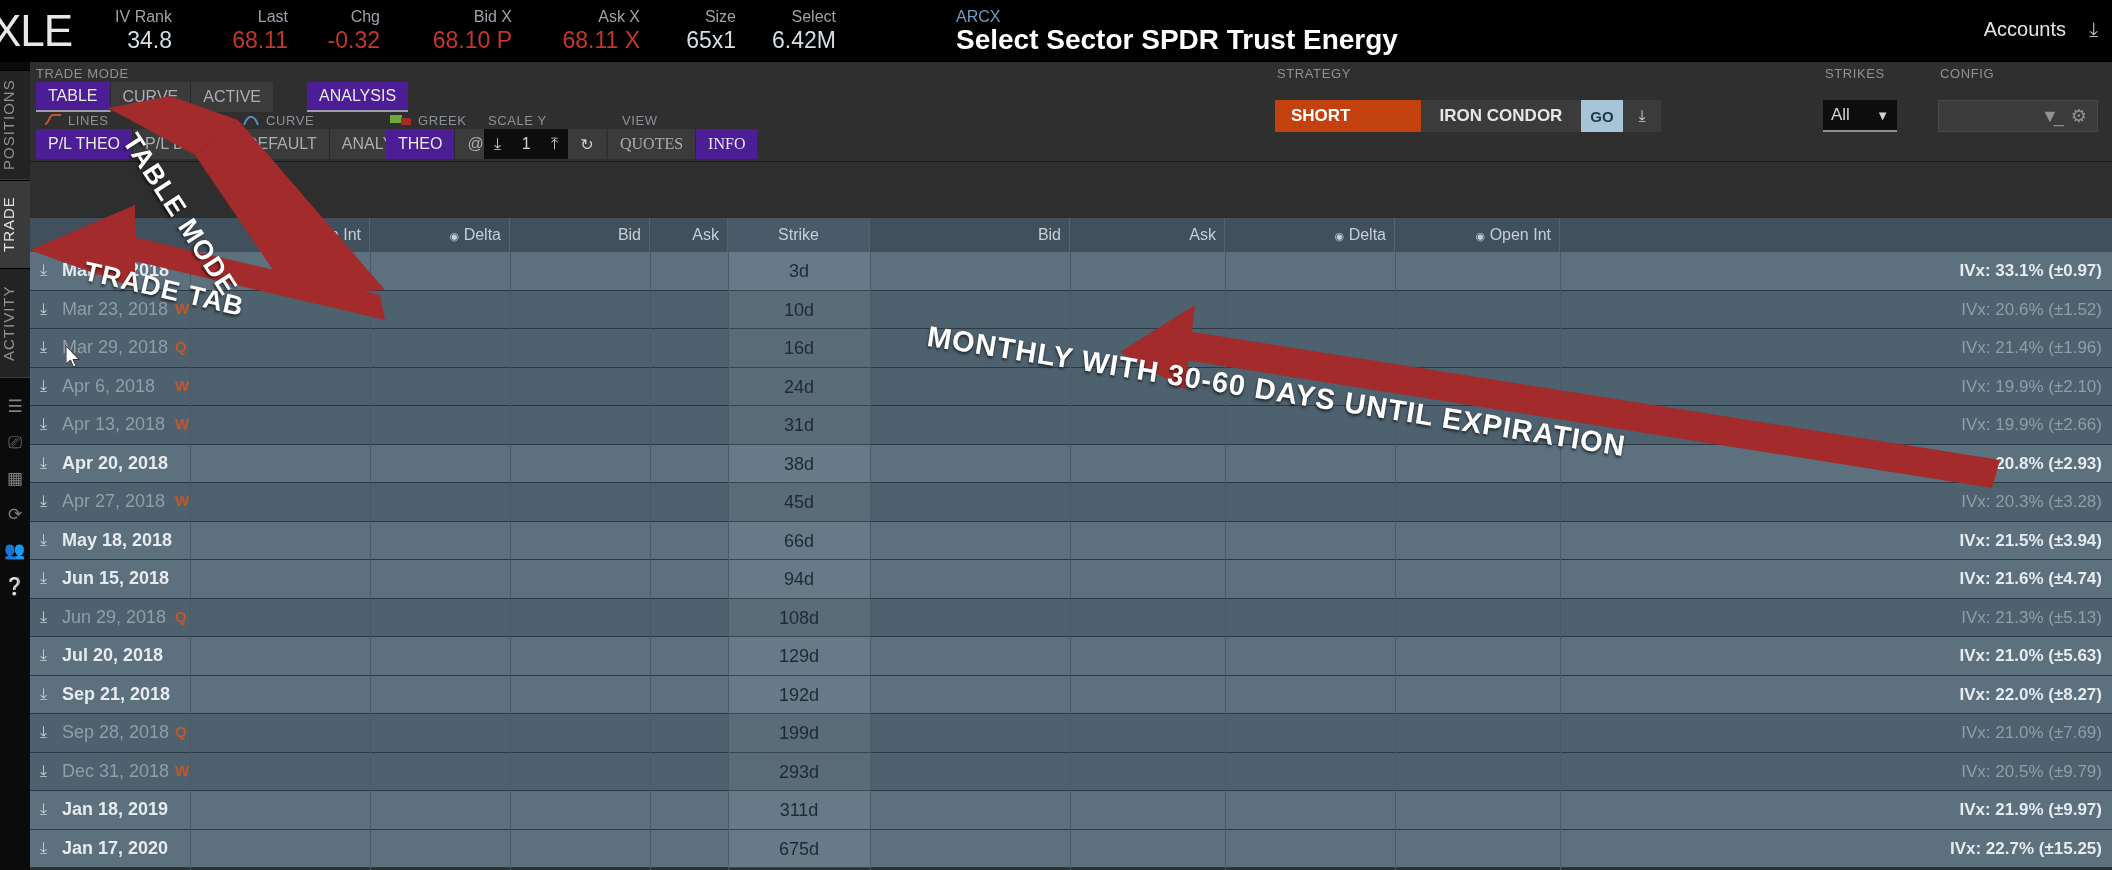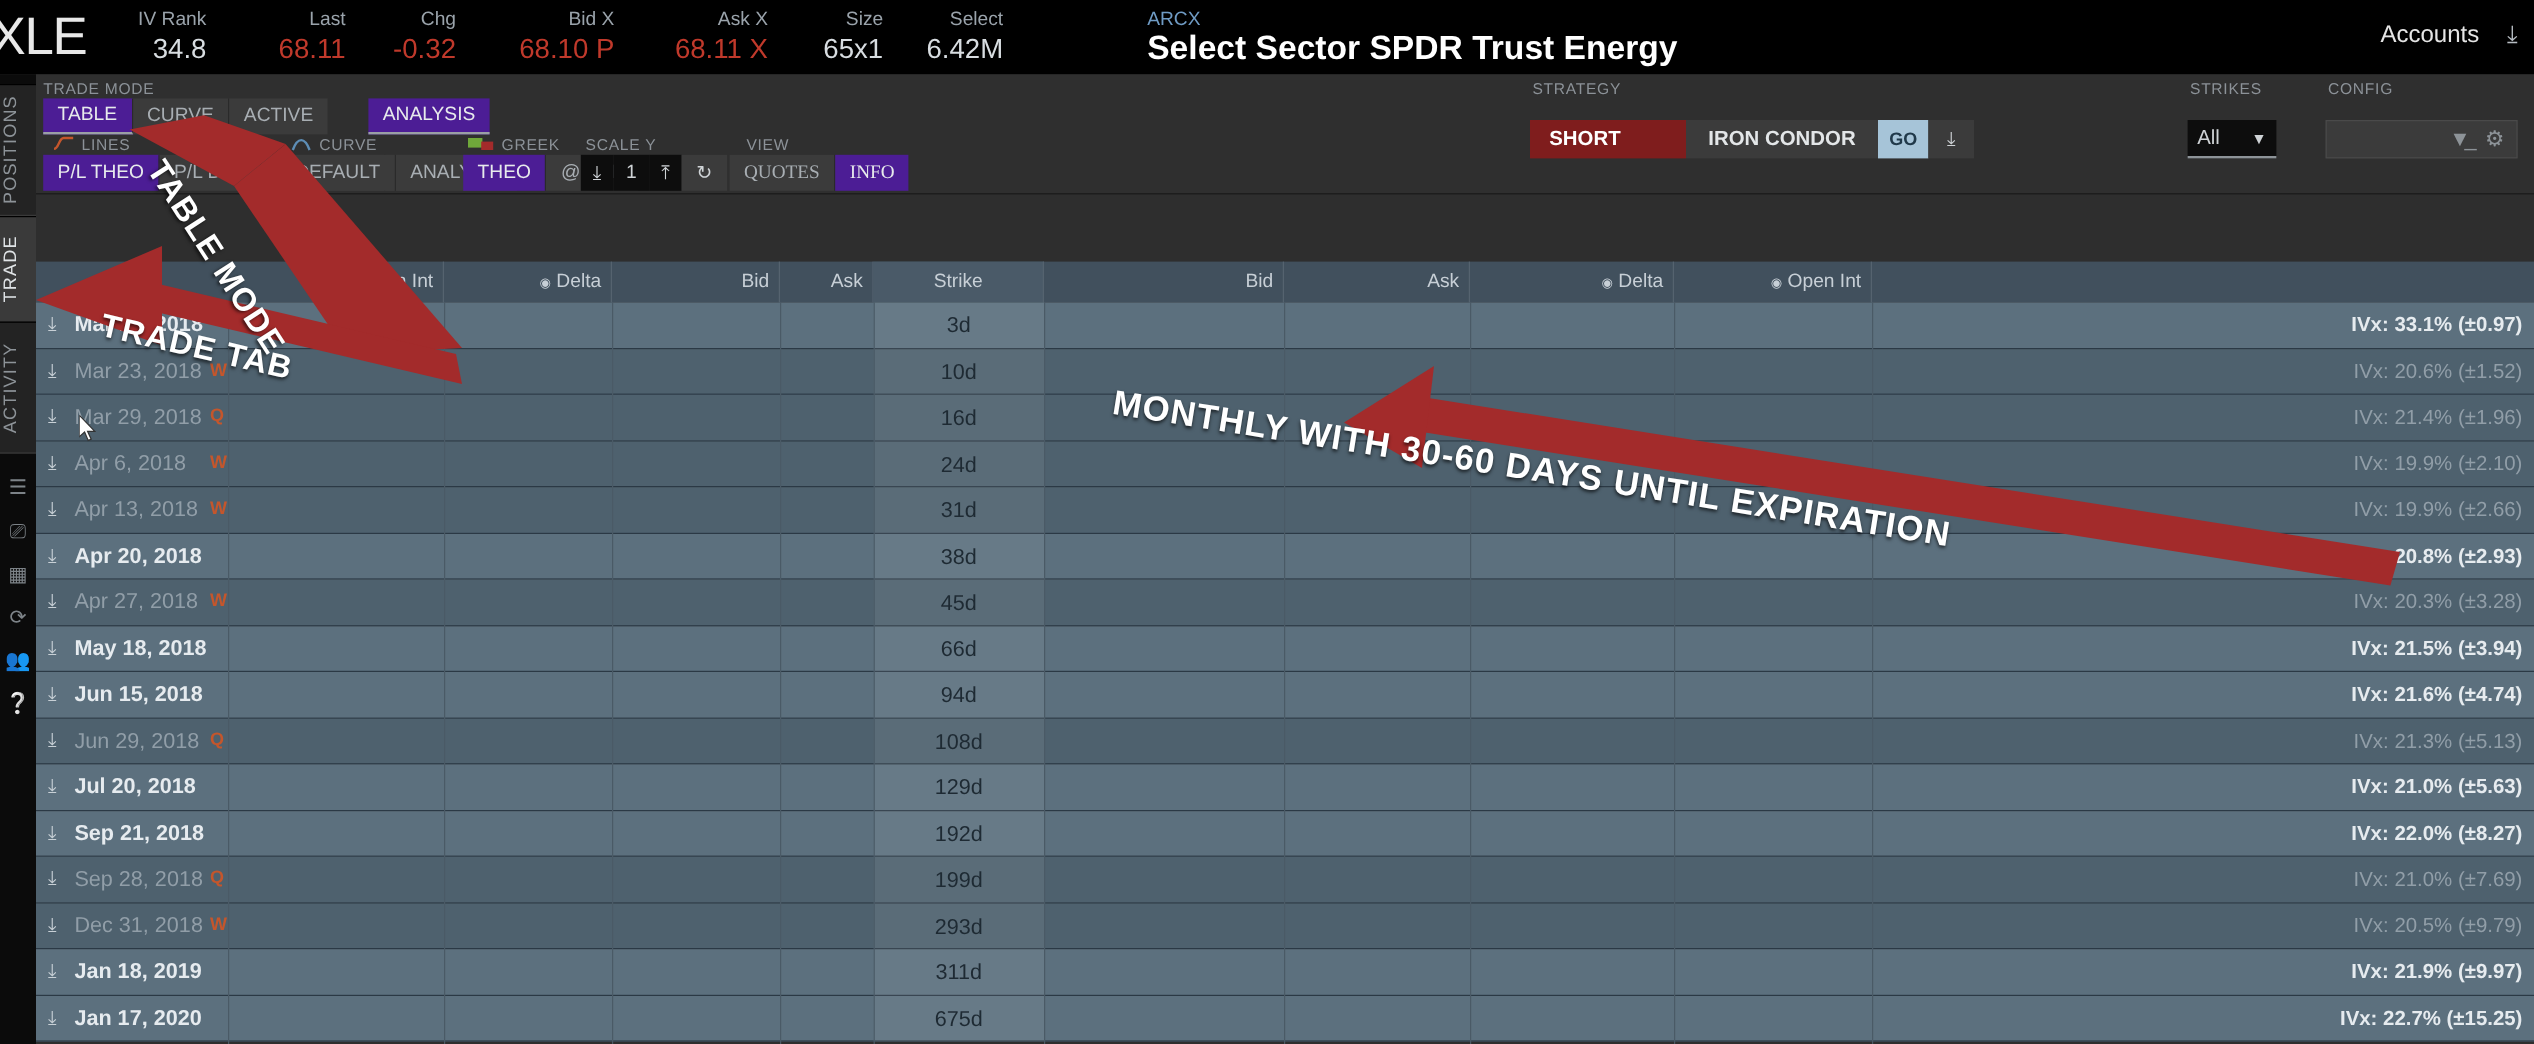--- a/index.html
+++ b/index.html
@@ -72,22 +72,22 @@
   .underline { border-bottom:2px solid #9aa0a5; }
 
   .iconcell {
     display:flex; align-items:center; justify-content:center;
     padding:0 10px; height:30px; background:#0d0d0d; color:#cfd3d6; font-size:16px;
   }
 
   
   .strategy-wrap { position:absolute; left:1275px; top:100px; display:flex; height:32px; }
   .strat-short {
-    background:#7f1d1d; color:#fff; font-weight:bold; font-size:17px;
-    display:flex; align-items:center; padding:0 16px; width:130px;
+    background:#c2410c; color:#fff; font-weight:bold; font-size:17px;
+    display:flex; align-items:center; padding:0 16px; width:146px;
   }
   .strat-name {
     background:#3b3b3b; color:#e3e6e8; font-weight:bold; font-size:17px;
     display:flex; align-items:center; justify-content:center; width:160px;
   }
   .strat-go {
     background:#a6c4d8; color:#20394a; font-weight:bold; font-size:15px;
     display:flex; align-items:center; justify-content:center; width:42px;
   }
   .strat-caret {

